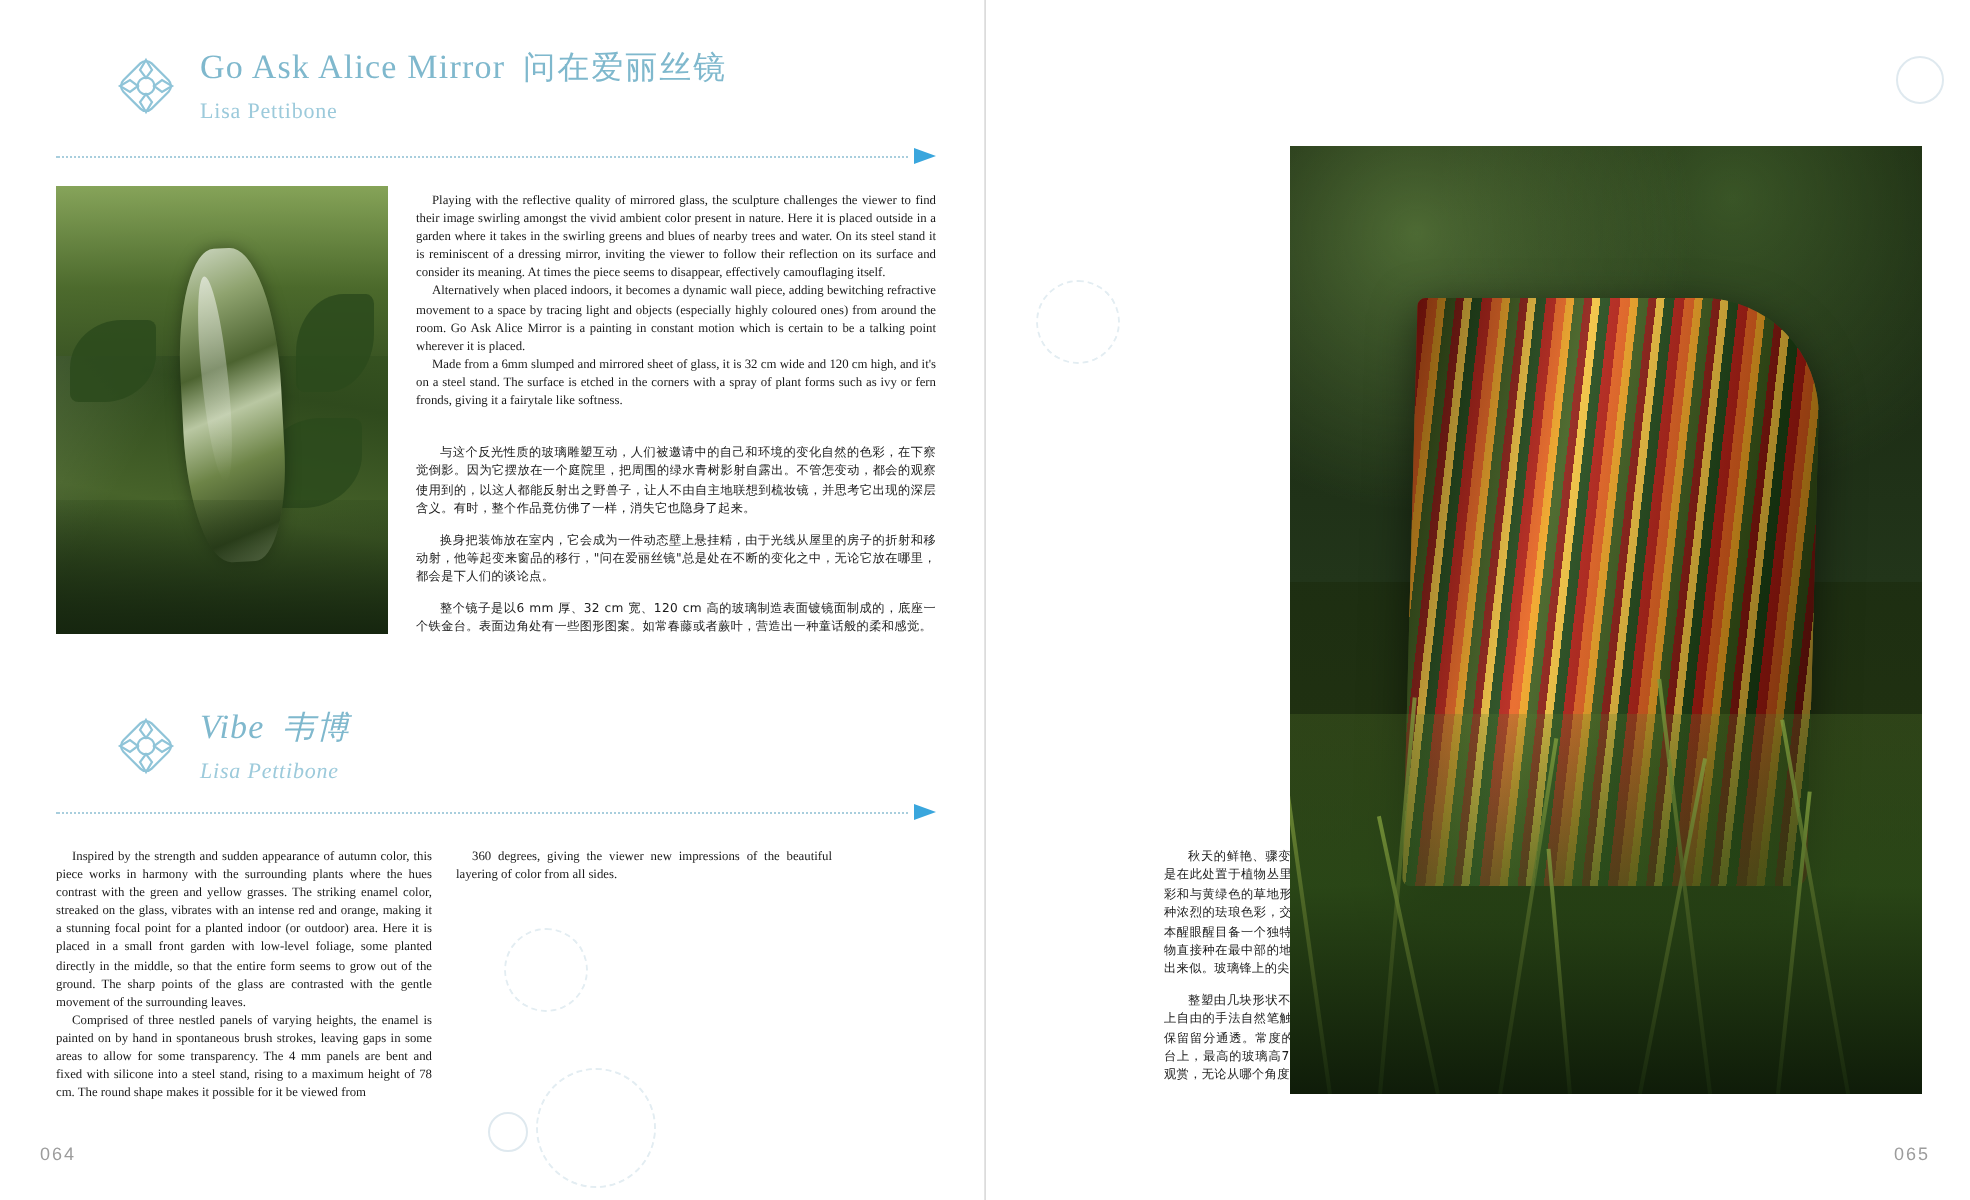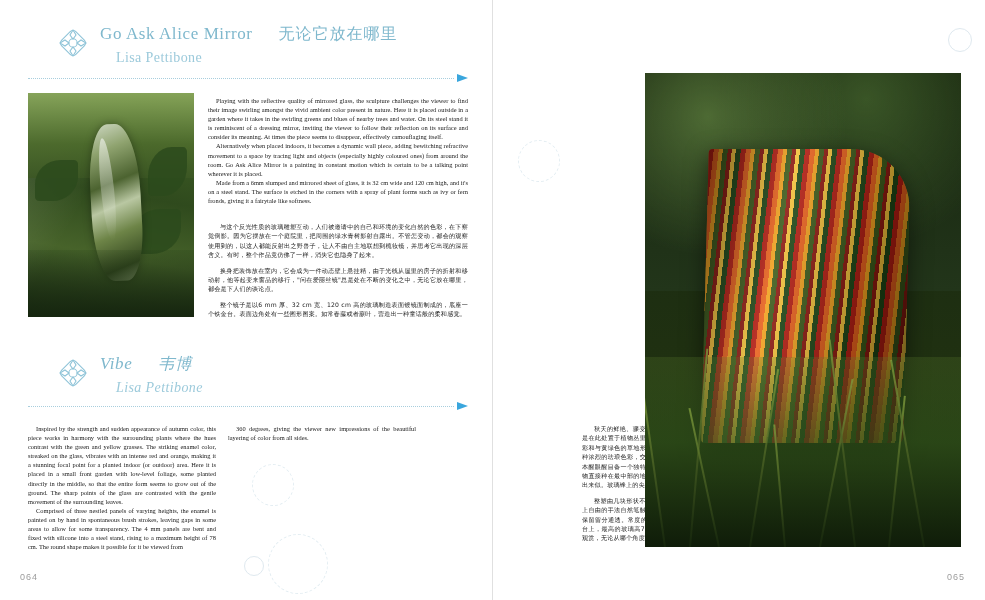--- a/index.html
+++ b/index.html
@@ -57,40 +57,39 @@
     position: relative;
     flex: none;
     margin-right: 10px;
     margin-top: 2px;
   }
   .flower-mark svg { display: block; }
   .titles { padding-top: 0px; }
   .title-line {
     display: flex;
     align-items: baseline;
-    gap: 26px;
+    gap: 9px;
   }
   .title-en {
     font-size: 17px;
     color: #7fb8cd;
     letter-spacing: 0.6px;
     font-family: "Liberation Serif", serif;
   }
   .title-cn {
     font-size: 16px;
     color: #7fb8cd;
     letter-spacing: 1px;
     font-family: "DejaVu Sans", sans-serif;
   }
   .author {
-    font-size: 14px;
+    font-size: 11px;
     color: #9ccadb;
     margin-top: 5px;
     letter-spacing: 0.4px;
-    margin-left: 16px;
   }
 
   
   .rule {
     position: absolute;
     height: 9px;
   }
   .rule .dots {
     position: absolute;
     left: 0;
@@ -284,21 +283,21 @@
           <path d="M17 4 L20 9 L17 13 L14 9 Z"></path>
           <path d="M30 17 L25 20 L21 17 L25 14 Z"></path>
           <path d="M17 30 L14 25 L17 21 L20 25 Z"></path>
           <path d="M4 17 L9 14 L13 17 L9 20 Z"></path>
         </g>
       </svg>
     </div>
     <div class="titles">
       <div class="title-line">
         <span class="title-en">Go Ask Alice Mirror</span>
-        <span class="title-cn">无论它放在哪里</span>
+        <span class="title-cn">问在爱丽丝镜</span>
       </div>
       <div class="author">Lisa Pettibone</div>
     </div>
   </div>
 
   <div class="rule" style="left:28px; top:74px; width:440px;">
     <div class="dots"></div>
     <div class="arrow"></div>
   </div>
 

